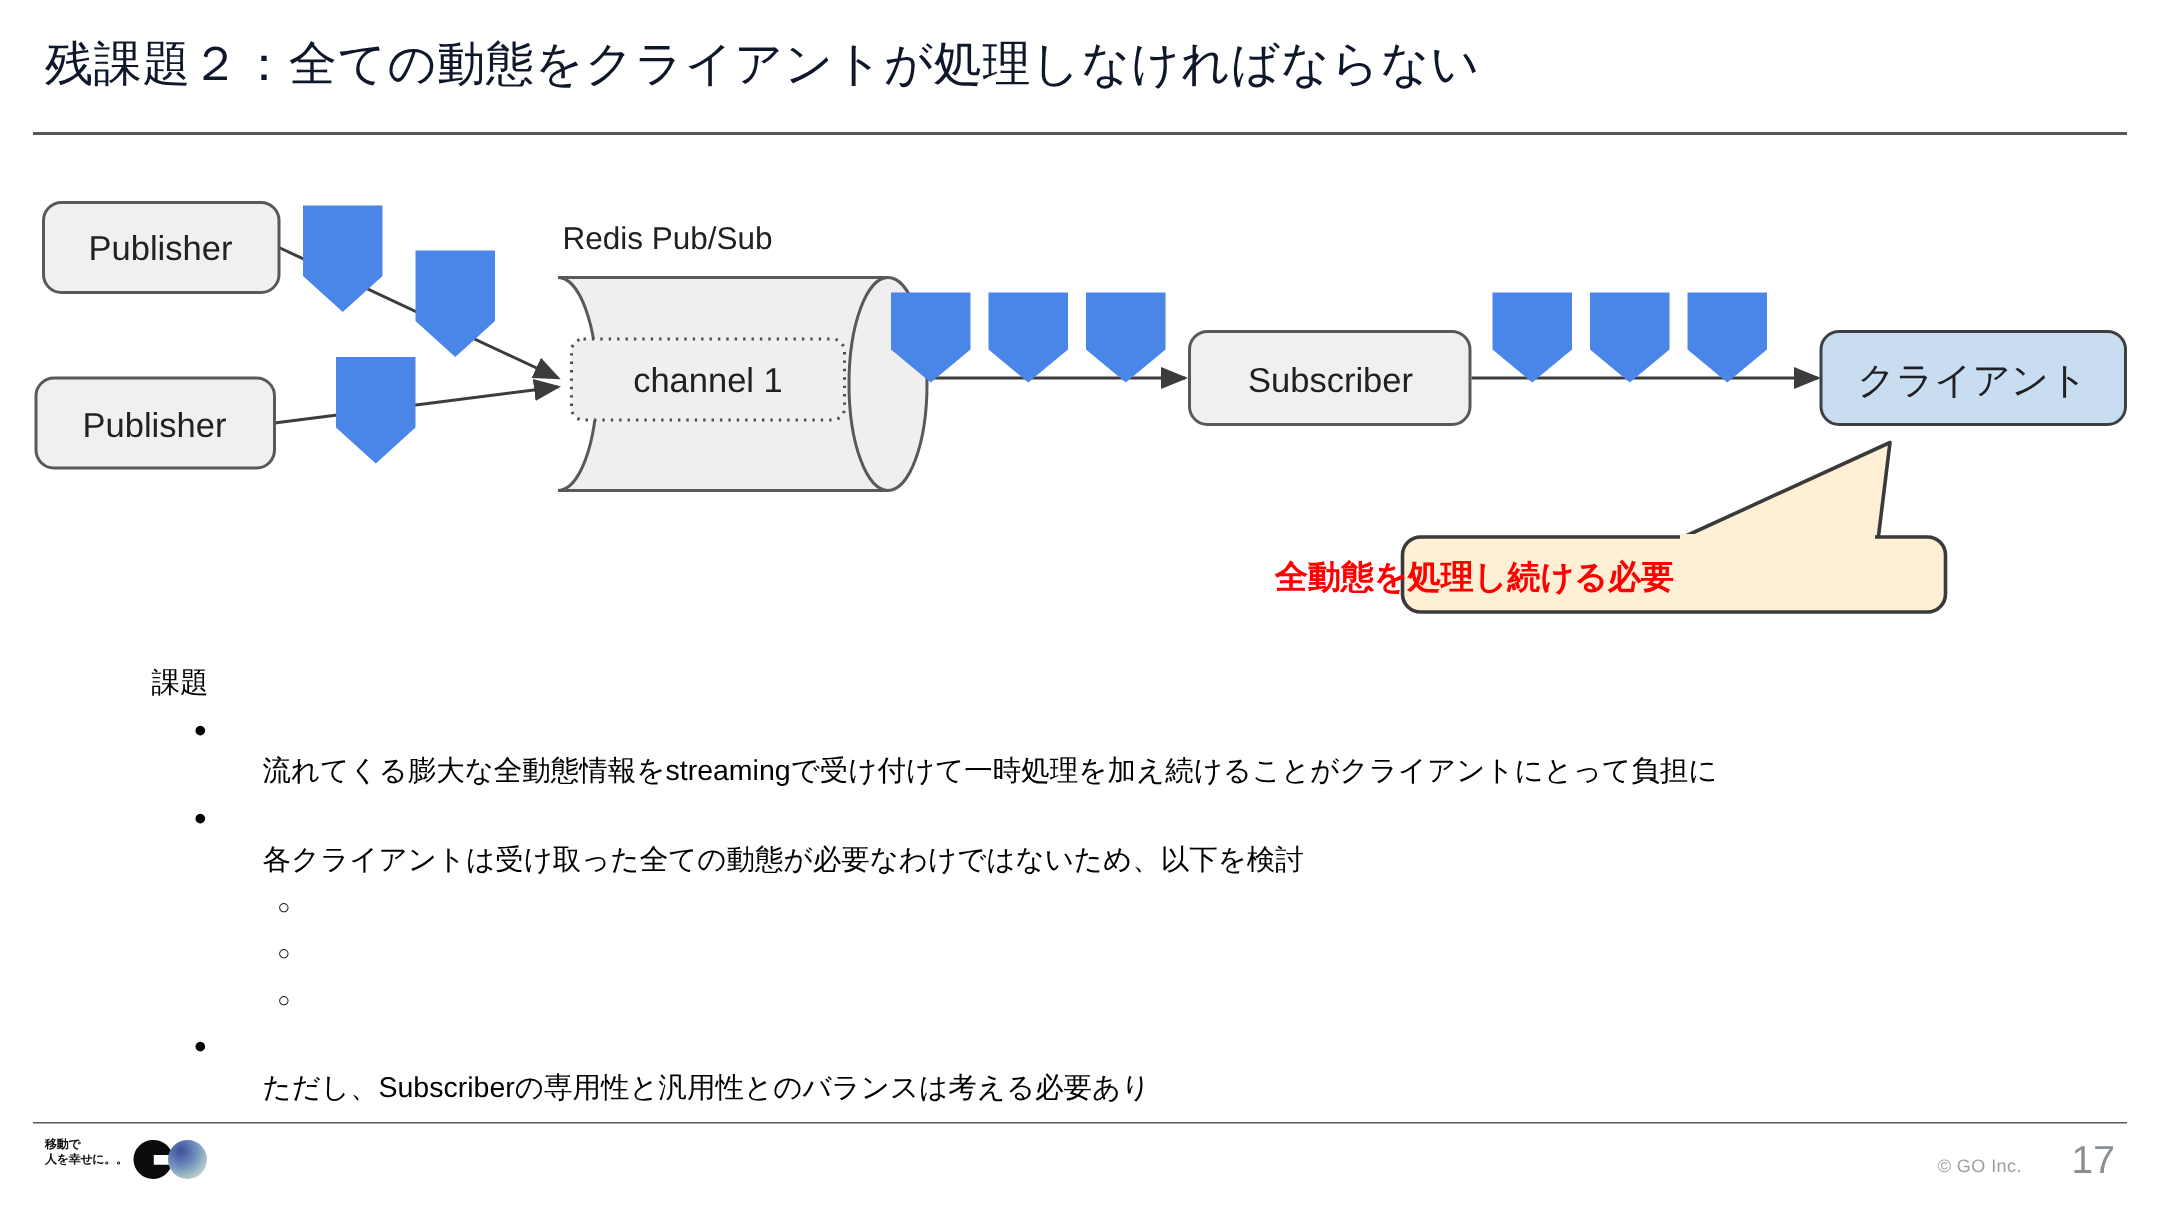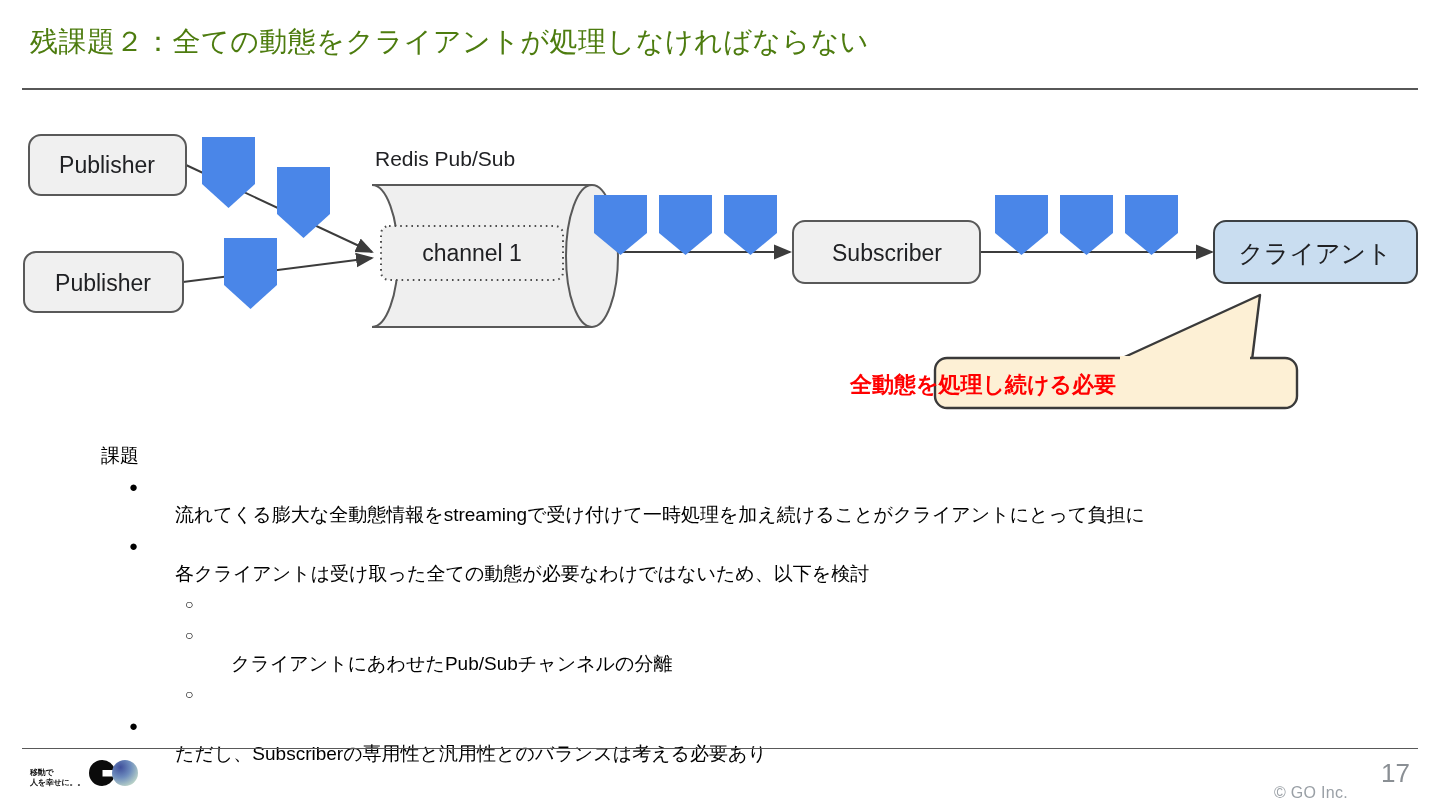--- a/index.html
+++ b/index.html
@@ -19,24 +19,24 @@
     background: #ffffff;
     overflow: hidden;
   }
 
   
   #slide-title {
     position: absolute;
     left: 30px;
     top: 20px;
     width: 1380px;
-    font-size: 28px;
+    font-size: 32px;
     line-height: 44px;
     letter-spacing: 0.5px;
-    color: #4d7c0f;
+    color: #0f172a;
     font-weight: 400;
     white-space: nowrap;
   }
   #title-rule {
     position: absolute;
     left: 22px;
     top: 88px;
     width: 1396px;
     height: 0;
     border-top: 2px solid #575757;
@@ -95,39 +95,38 @@
     top: 748px;
     width: 1396px;
     height: 0;
     border-top: 1.5px solid #595959;
   }
   #logo {
     position: absolute;
     left: 30px;
     top: 758px;
     display: flex;
-    align-items: flex-end;
+    align-items: flex-start;
     gap: 2px;
   }
   #logo-tagline {
     font-size: 8px;
     line-height: 10px;
     color: #111111;
     font-weight: 700;
     white-space: pre-line;
     letter-spacing: -0.2px;
   }
   #copyright {
     position: absolute;
     right: 92px;
     top: 770px;
-    font-size: 16px;
+    font-size: 12px;
     color: #9aa0a6;
     letter-spacing: 0.3px;
-    margin-top: 14px;
   }
   #page-number {
     position: absolute;
     right: 30px;
     top: 758px;
     font-size: 26px;
     color: #8a8f94;
     font-weight: 400;
     text-align: right;
   }
@@ -225,21 +224,20 @@
     </div>
     <div class="bullet-row lvl1">
       <span class="bullet-mark">●</span>
       <span class="bullet-text">各クライアントは受け取った全ての動態が必要なわけではないため、以下を検討</span>
     </div>
     <div class="bullet-row lvl2">
       <span class="bullet-mark">○</span>
     </div>
     <div class="bullet-row lvl2">
       <span class="bullet-mark">○</span>
-      <span class="bullet-text">クライアントにあわせたPub/Subチャンネルの分離</span>
     </div>
     <div class="bullet-row lvl2">
       <span class="bullet-mark">○</span>
     </div>
     <div class="bullet-row lvl1">
       <span class="bullet-mark">●</span>
       <span class="bullet-text">ただし、Subscriberの専用性と汎用性とのバランスは考える必要あり</span>
     </div>
   </div>
 

